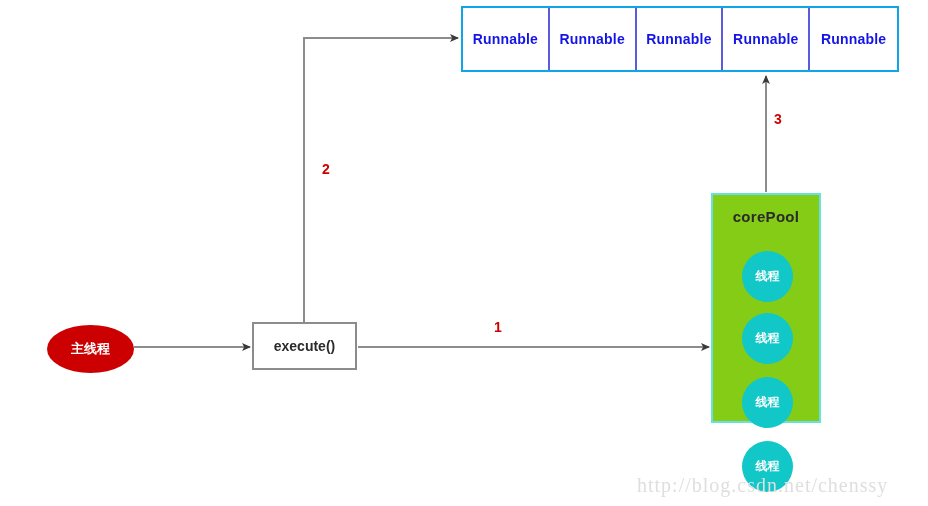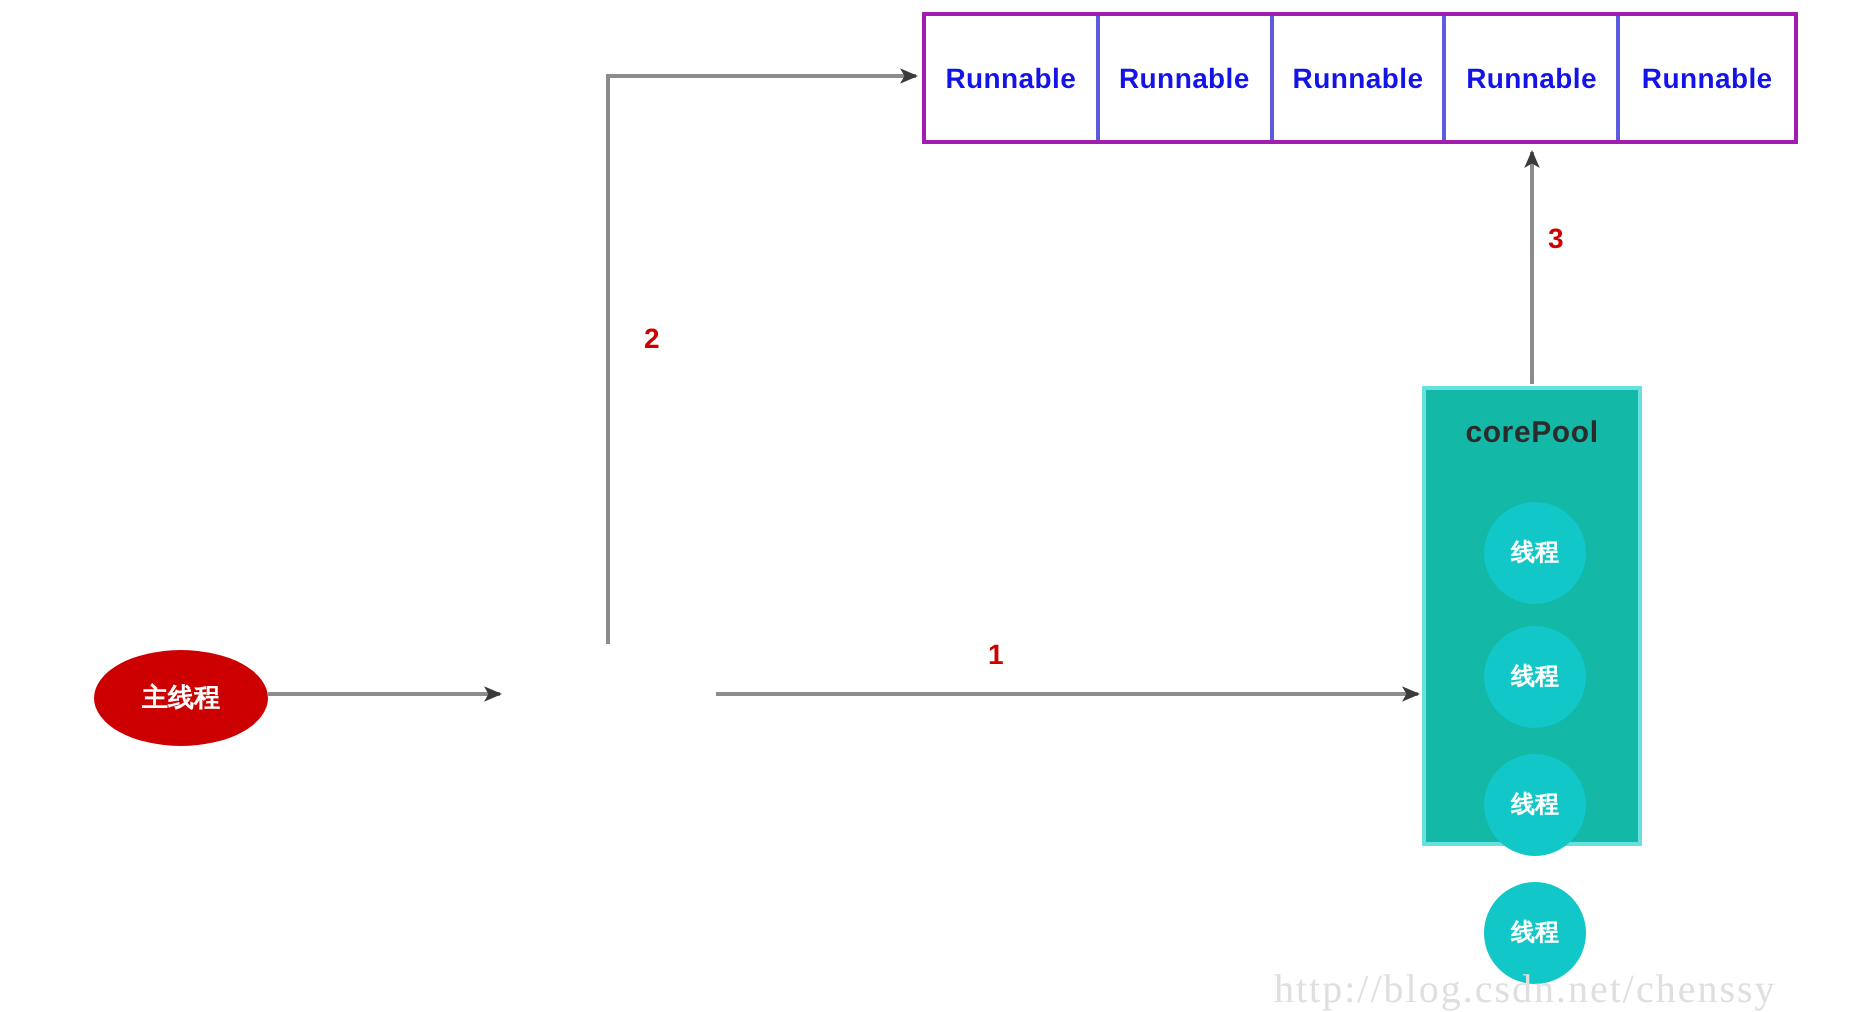--- a/index.html
+++ b/index.html
@@ -28,21 +28,21 @@
     pointer-events: none;
   }
 
   
   .queue {
     position: absolute;
     left: 461px;
     top: 6px;
     display: flex;
     height: 66px;
-    border: 2px solid #a21caf;
+    border: 2px solid #0ea5e9;
     box-sizing: border-box;
     background: #ffffff;
     text-align: center;
   }
   .queue-cell {
     width: 86.8px;
     height: 100%;
     box-sizing: border-box;
     border-right: 2px solid #5b5bdd;
     display: flex;
@@ -59,21 +59,21 @@
 
   
   .corepool {
     position: absolute;
     left: 711px;
     top: 193px;
     width: 110px;
     height: 230px;
     box-sizing: border-box;
     border: 2px solid #66e0e0;
-    background: #14b8a6;
+    background: #84cc16;
   }
   .corepool-title {
     position: absolute;
     left: 0;
     top: 13px;
     width: 100%;
     text-align: center;
     font-size: 15px;
     font-weight: bold;
     color: #2b2b2b;
@@ -142,21 +142,21 @@
     font-weight: bold;
   }
   .step-1 { left: 494px; top: 319px; }
   .step-2 { left: 322px; top: 161px; }
   .step-3 { left: 774px; top: 111px; }
 
   
   .watermark {
     position: absolute;
     left: 637px;
-    top: 484px;
+    top: 474px;
     color: #e0dede;
     font-family: "Liberation Serif", serif;
     font-size: 20px;
     letter-spacing: 1px;
     white-space: nowrap;
   }
 </style>
 </head>
 <body>
 
@@ -189,20 +189,21 @@
   <div class="corepool">
     <div class="corepool-title">corePool</div>
     <div class="thread t0">线程</div>
     <div class="thread t1">线程</div>
     <div class="thread t2">线程</div>
     <div class="thread t3">线程</div>
   </div>
 
   <div class="main-thread">主线程</div>
 
+  <div class="execute-box">execute()</div>
 
   <div class="step-label step-1">1</div>
   <div class="step-label step-2">2</div>
   <div class="step-label step-3">3</div>
 
   <div class="watermark">http://blog.csdn.net/chenssy</div>
 
 </div>
 
 </body></html>

